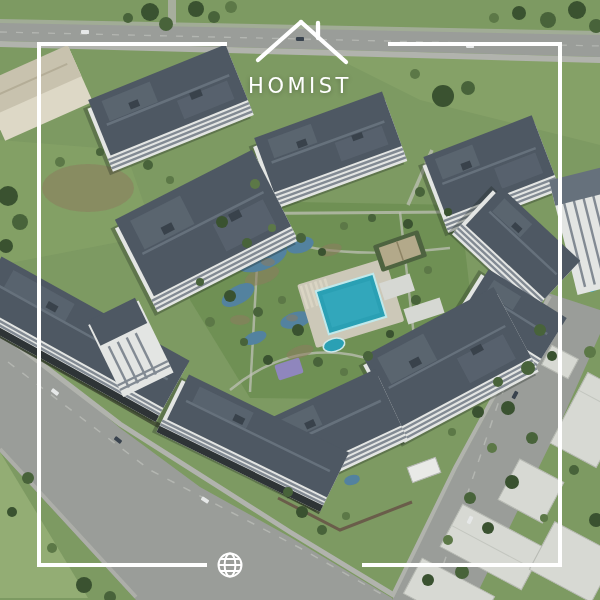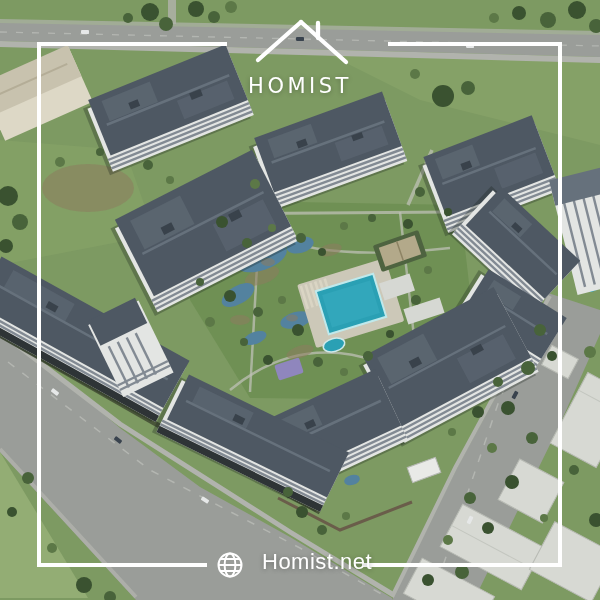--- a/index.html
+++ b/index.html
@@ -446,15 +446,14 @@
 <svg class="globe" width="28" height="28" viewBox="0 0 28 28">
   <g stroke="#ffffff" stroke-width="2" fill="none">
     <circle cx="14" cy="14" r="11.5"></circle>
     <ellipse cx="14" cy="14" rx="5.4" ry="11.5"></ellipse>
     <line x1="2.5" y1="14" x2="25.5" y2="14"></line>
     <line x1="4.6" y1="8" x2="23.4" y2="8"></line>
     <line x1="4.6" y1="20" x2="23.4" y2="20"></line>
   </g>
 </svg>
 
-<div class="website">Homist.net</div>
 
 </div>
 
 </body></html>

